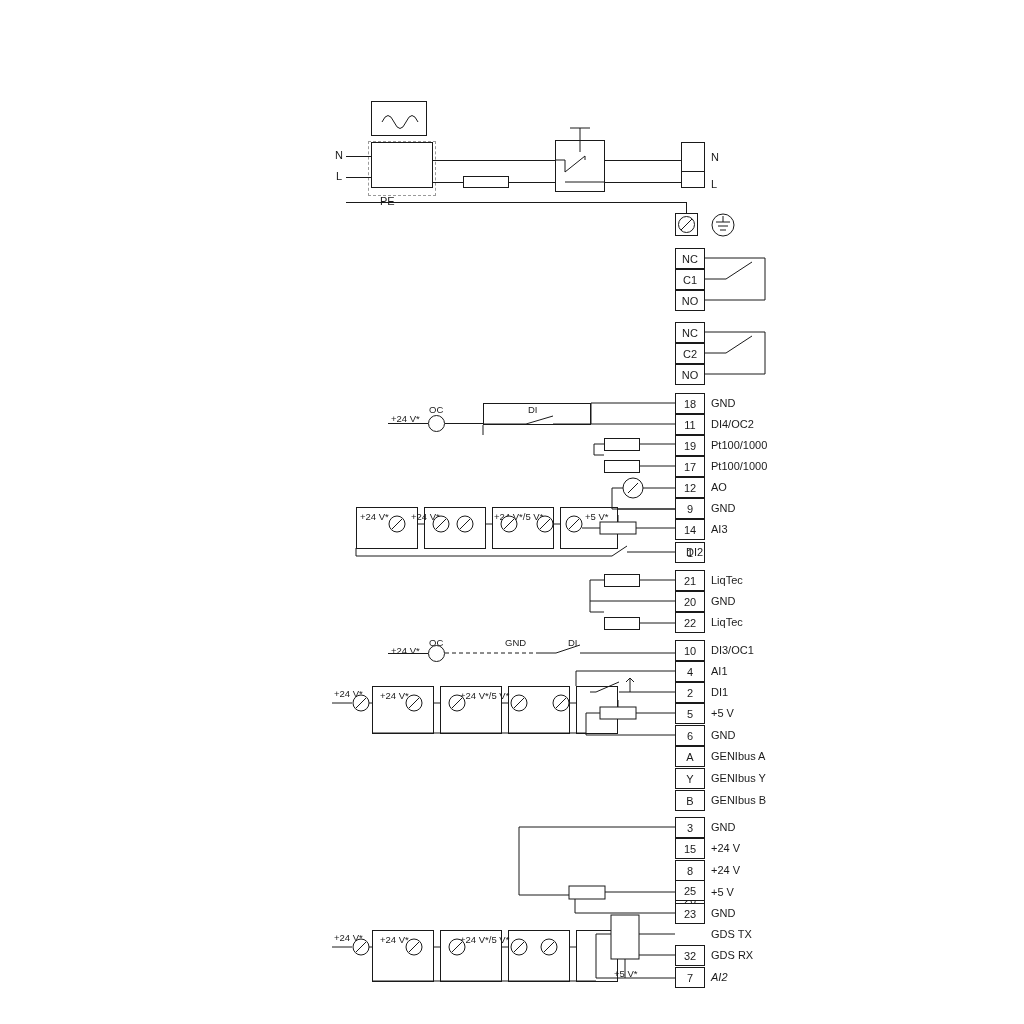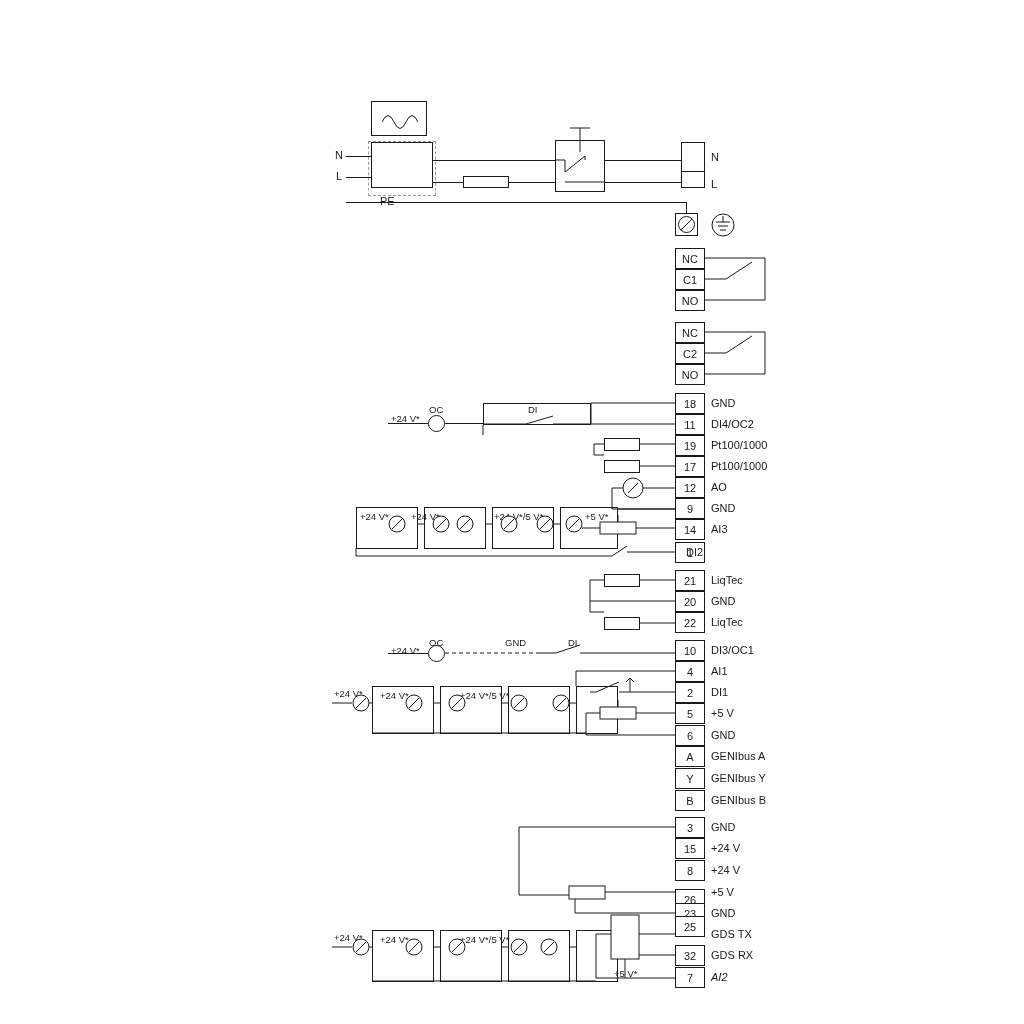--- a/index.html
+++ b/index.html
@@ -229,21 +229,21 @@
 
   <div class="term" style="left:675px; top:860px;">8</div>
   <div class="termlabel" style="left:711px; top:860px;">+24 V</div>
 
   <div class="term" style="left:675px; top:882px;margin-top:7px;">26</div>
   <div class="termlabel" style="left:711px; top:882px;">+5 V</div>
 
   <div class="term" style="left:675px; top:903px;">23</div>
   <div class="termlabel" style="left:711px; top:903px;">GND</div>
 
-  <div class="term" style="left:675px; top:916px;">25</div>
+  <div class="term" style="left:675px; top:880px;">25</div>
   <div class="termlabel" style="left:711px; top:924px;">GDS TX</div>
 
   <div class="term" style="left:675px; top:945px;">32</div>
   <div class="termlabel" style="left:711px; top:945px;">GDS RX</div>
 
   <div class="term" style="left:675px; top:967px;">7</div>
   <div class="termlabel" style="left:711px; top:967px;font-style:italic;">AI2</div>
 
   <div class="lbl sm" style="left:429px; top:404px;">OC</div>
   <div class="lbl sm" style="left:391px; top:413px;">+24 V*</div>

